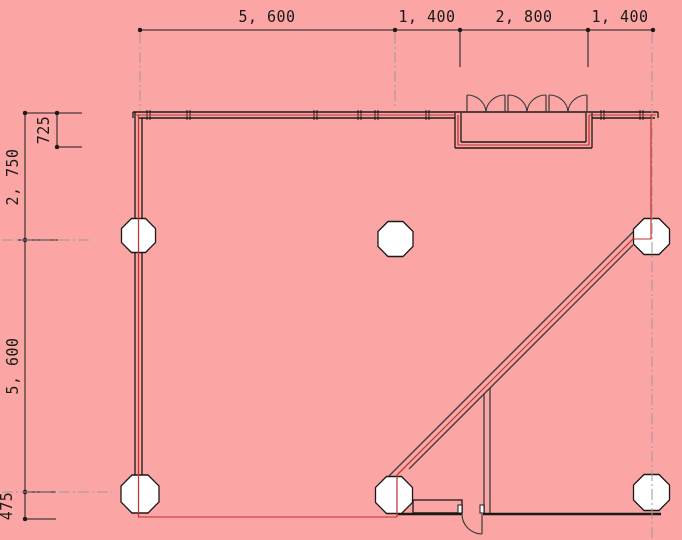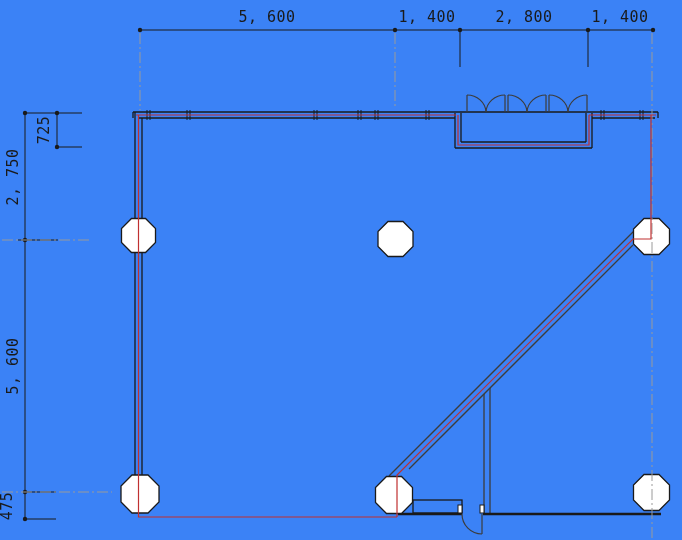--- a/index.html
+++ b/index.html
@@ -1,16 +1,16 @@
 <!DOCTYPE html>
 <html><head>
 <meta charset="utf-8">
 <style>
   html,body{margin:0;padding:0;background:#ffffff;}
-  .stage{position:relative;width:682px;height:540px;background:#3b82f6;overflow:hidden;
+  .stage{position:relative;width:682px;height:540px;background:#fca5a5;overflow:hidden;
          font-family:"DejaVu Sans Mono","Liberation Mono",monospace;}
   svg{display:block;}
   text{font-family:"DejaVu Sans Mono","Liberation Mono",monospace;
        font-size:15px;fill:#1a1a1a;letter-spacing:0.5px;}
 </style>
 </head>
 <body>
 
 <div class="stage">
 <svg width="682" height="540" viewBox="0 0 682 540">

